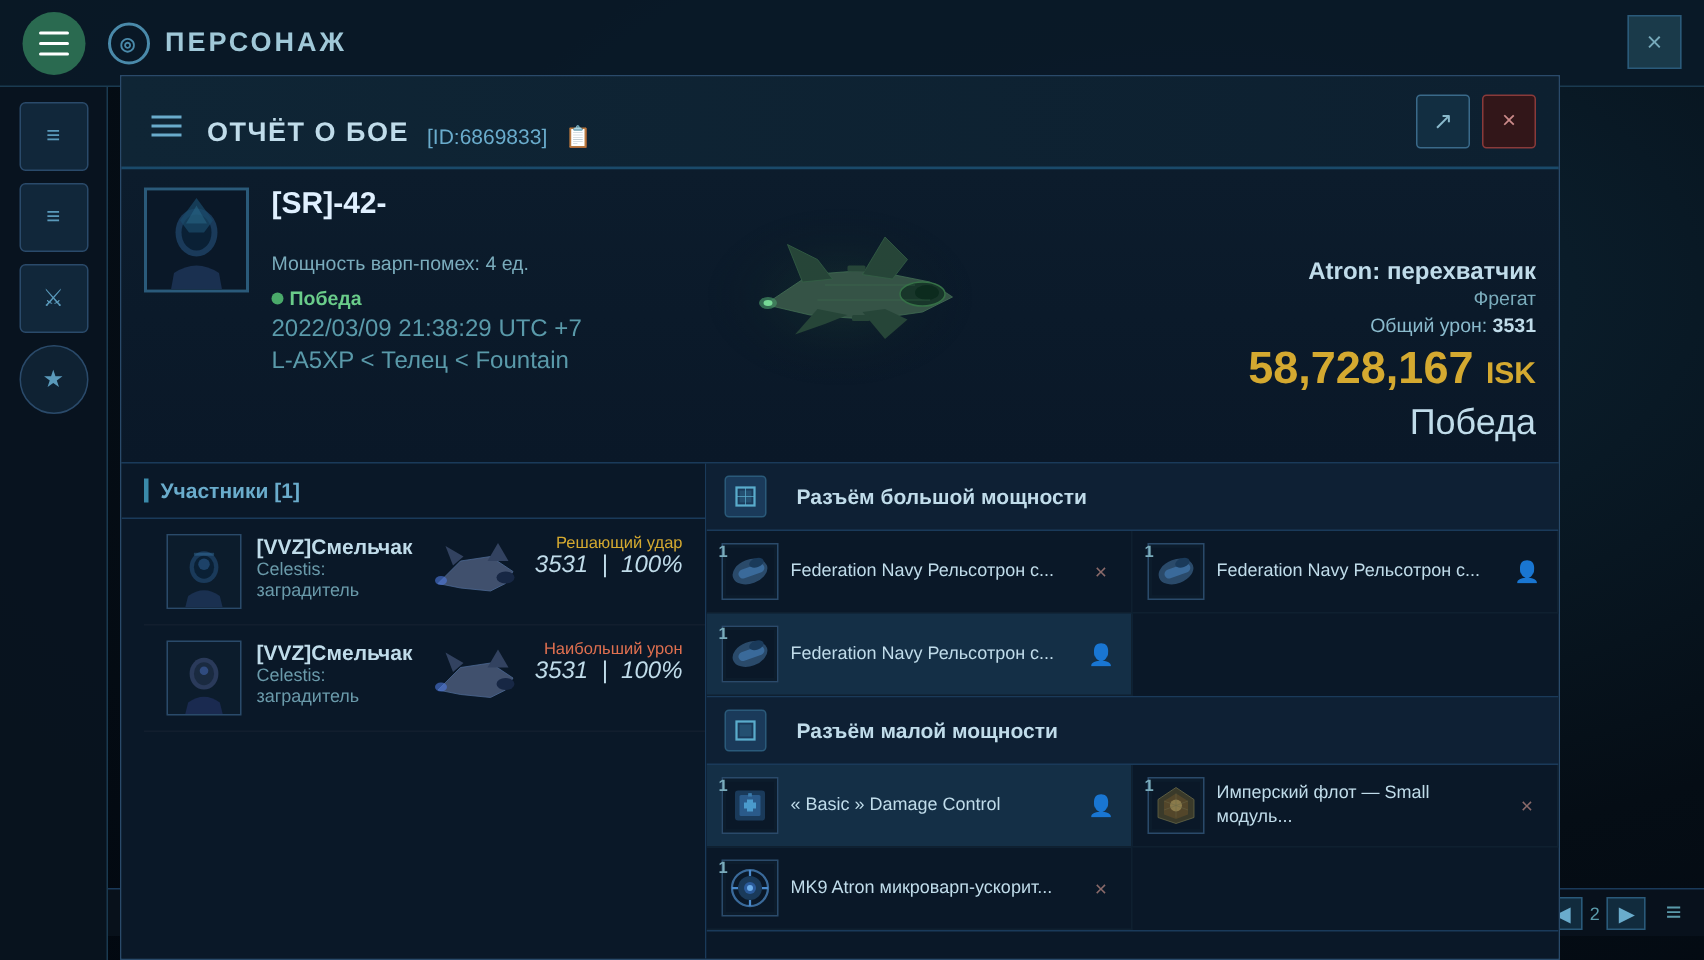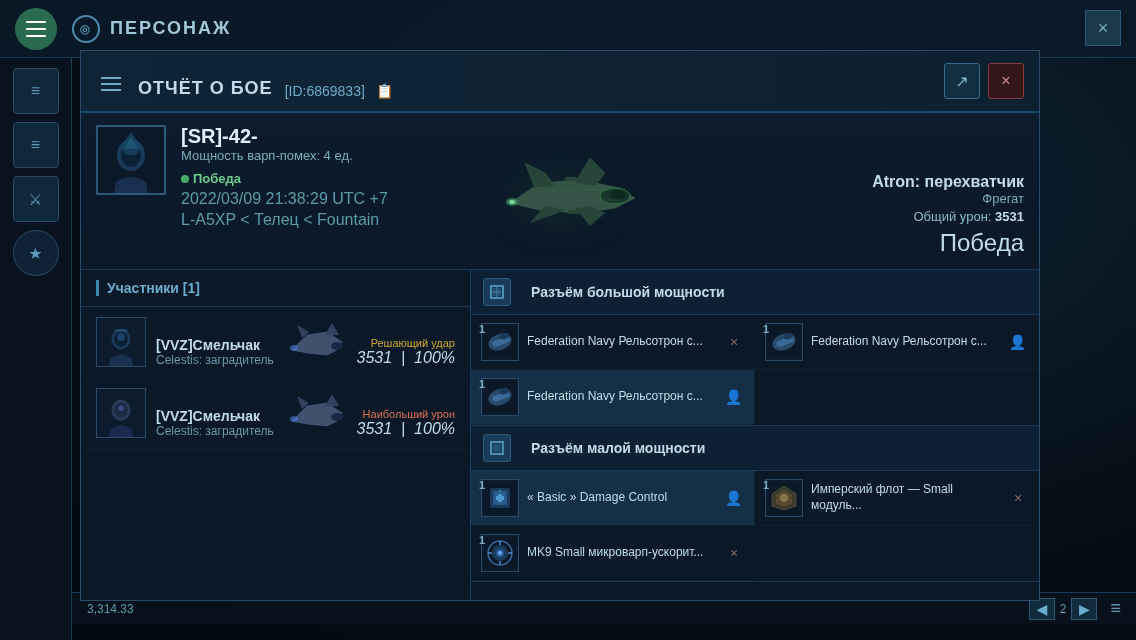--- a/index.html
+++ b/index.html
@@ -189,21 +189,21 @@
     }
 
     .pilot-info {
       flex: 1;
     }
 
     .pilot-name {
       color: #e0f0ff;
       font-size: 20px;
       font-weight: bold;
-      margin-bottom: 0;
+      margin-bottom: 20px;
     }
 
     .pilot-stat {
       color: #7aacbc;
       font-size: 13px;
     }
 
     .status-badge {
       display: inline-flex;
       align-items: center;
@@ -306,24 +306,25 @@
       display: flex; gap: 8px;
     }
     .panel-header::before {
       content: '';
       width: 3px; height: 16px;
       background: #3a8aaa;
     }
 
     .participant-row {
       display: flex;
-      align-items: flex-end;
+      align-items: flex-start;
       padding: 10px 15px;
       border-bottom: 1px solid #121e2e;
       gap: 10px;
+      margin-left: 15px;
     }
 
     .participant-avatar {
       width: 50px; height: 50px;
       background: #0c1c2c;
       border: 1px solid #2a4a6a;
       flex-shrink: 0;
       overflow: hidden;
       display: flex; align-items: center; justify-content: center;
     }
@@ -597,20 +598,24 @@
       </svg>
     </div>
 
     <div class="right-panel">
       <div class="ship-name">Atron: перехватчик</div>
       <div class="ship-type">Фрегат</div>
       <div class="damage-label">
         <span>Общий урон:</span>
         <span style="font-weight:bold; color:#c0dcea;">3531</span>
       </div>
+      <div class="isk-amount">
+        <span>58,728,167</span>
+        <span class="isk-unit">ISK</span>
+      </div>
       <div class="victory-text">Победа</div>
     </div>
 
   </div>
 
   <div class="content-area">
 
     <div class="participants-panel">
       <div class="panel-header">
         <span>Участники [1]</span>
@@ -809,21 +814,21 @@
                 <circle cx="16" cy="16" r="8" fill="#1a3a5a"></circle>
                 <circle cx="16" cy="16" r="4" fill="#2a5a9a"></circle>
                 <line x1="16" y1="4" x2="16" y2="8" stroke="#4a8acc" stroke-width="1.5"></line>
                 <line x1="16" y1="24" x2="16" y2="28" stroke="#4a8acc" stroke-width="1.5"></line>
                 <line x1="4" y1="16" x2="8" y2="16" stroke="#4a8acc" stroke-width="1.5"></line>
                 <line x1="24" y1="16" x2="28" y2="16" stroke="#4a8acc" stroke-width="1.5"></line>
                 <circle cx="16" cy="16" r="2" fill="#6aacea"></circle>
               </svg>
             </div>
             <div class="module-details">
-              <div class="module-name">MK9 Small микроварп-ускорит...</div>
+              <div class="module-name">MK9 Atron микроварп-ускорит...</div>
             </div>
             <div class="module-action close">×</div>
           </div>
 
         </div>
       </div>
 
     </div>
 
   </div>

